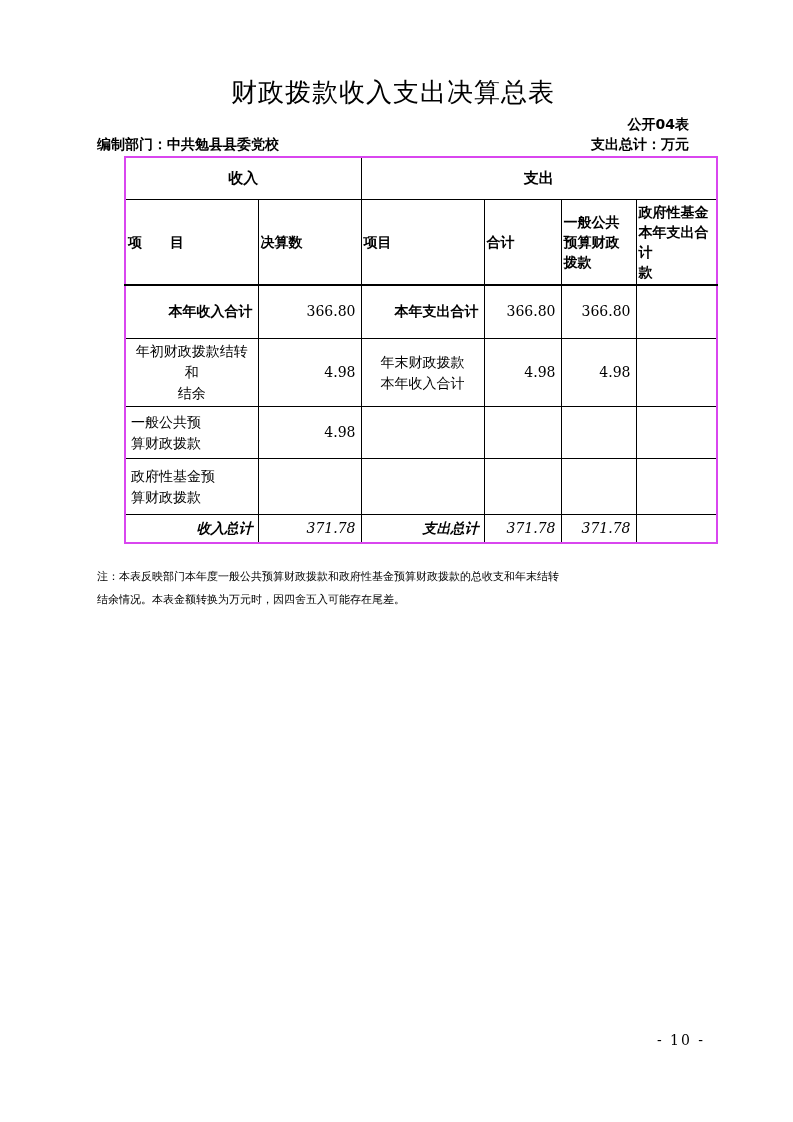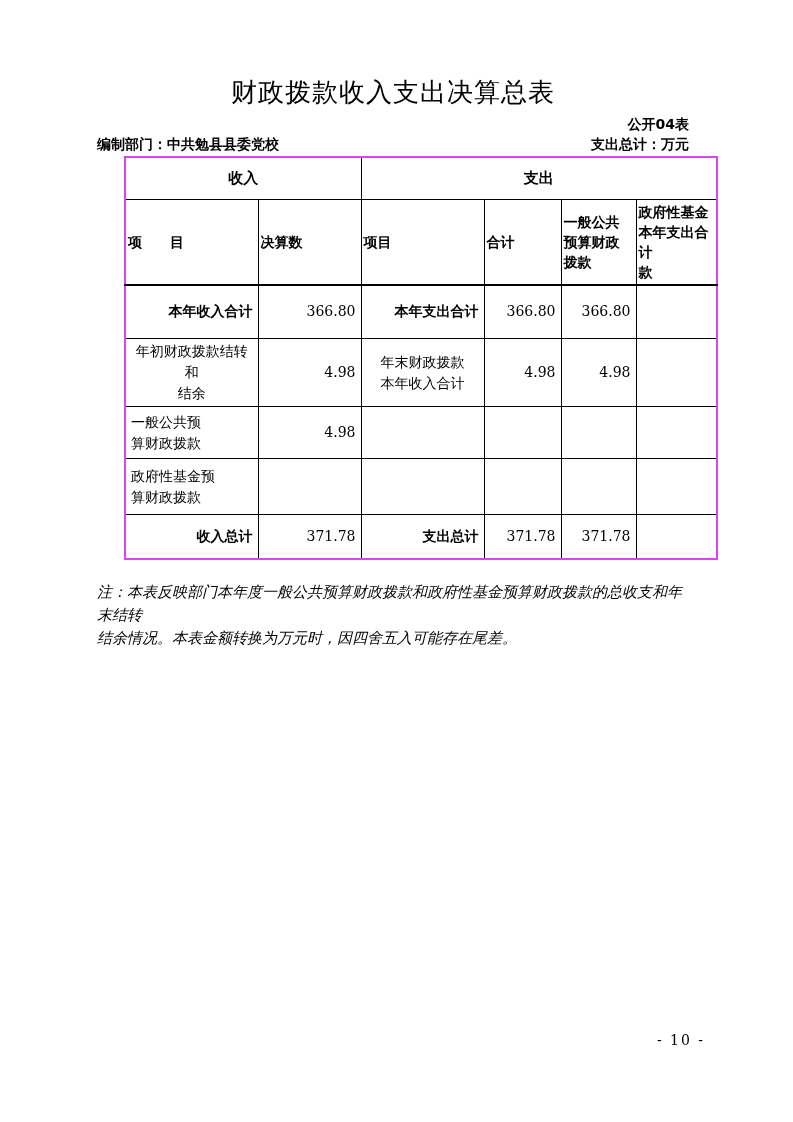--- a/index.html
+++ b/index.html
@@ -86,28 +86,27 @@
     text-align: left;
     white-space: pre-line;
     padding-left: calc(2em + 4px);
     text-indent: -2em;
   }
   td.num { text-align: right; }
   tr.r-total { height: 54px; }
   tr.r-carry { height: 52px; }
   tr.r-general { height: 52px; }
   tr.r-fund { height: 56px; }
-  tr.r-grand { height: 44px; }
+  tr.r-grand { height: 28px; font-style: italic; }
   .note {
     margin-top: 21px;
-    font-size: 15px;
+    font-size: 11px;
     line-height: 23px;
     white-space: pre-line;
     text-align: left;
-    font-style: italic;
   }
   .pagenum {
     position: absolute;
     top: 1032px;
     left: 616px;
     width: 130px;
     text-align: center;
     font-size: 14px;
     letter-spacing: 2px;
   }

